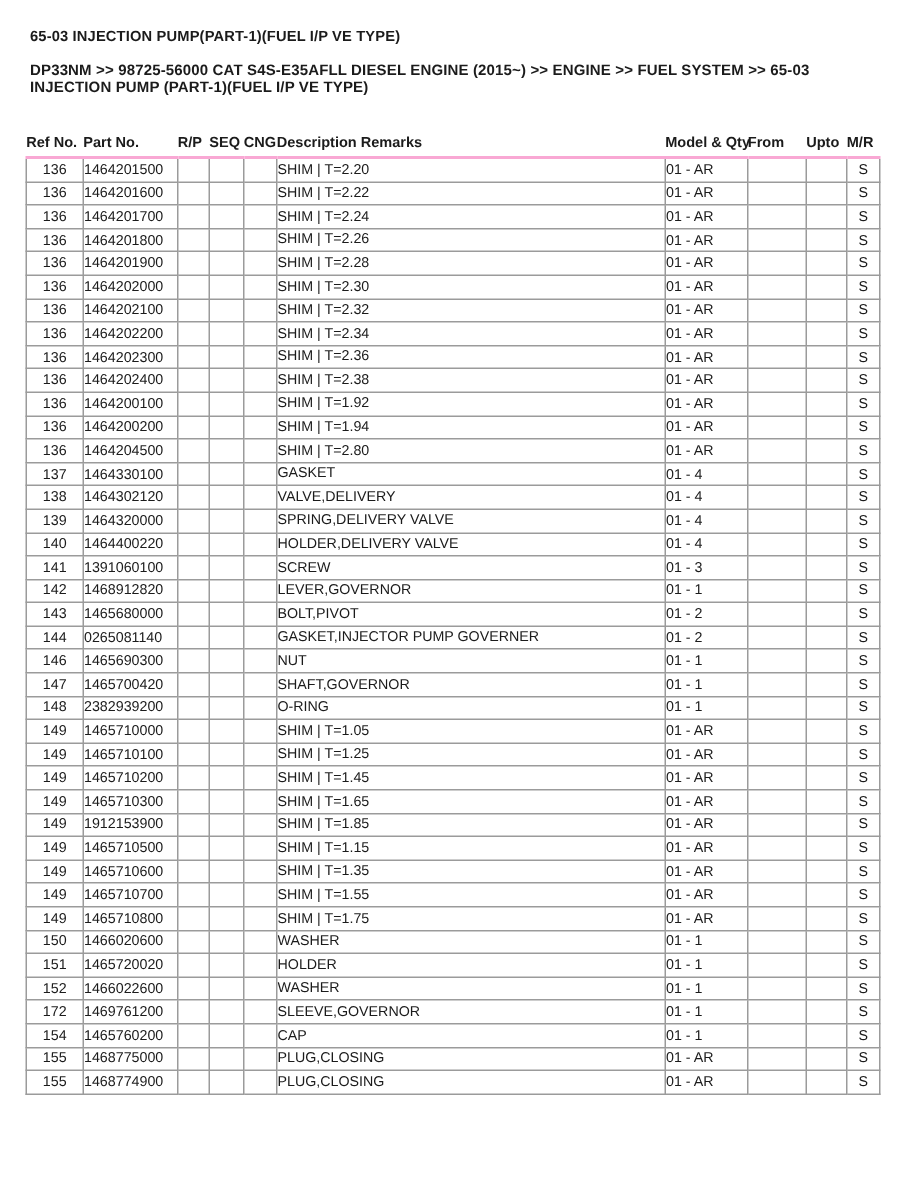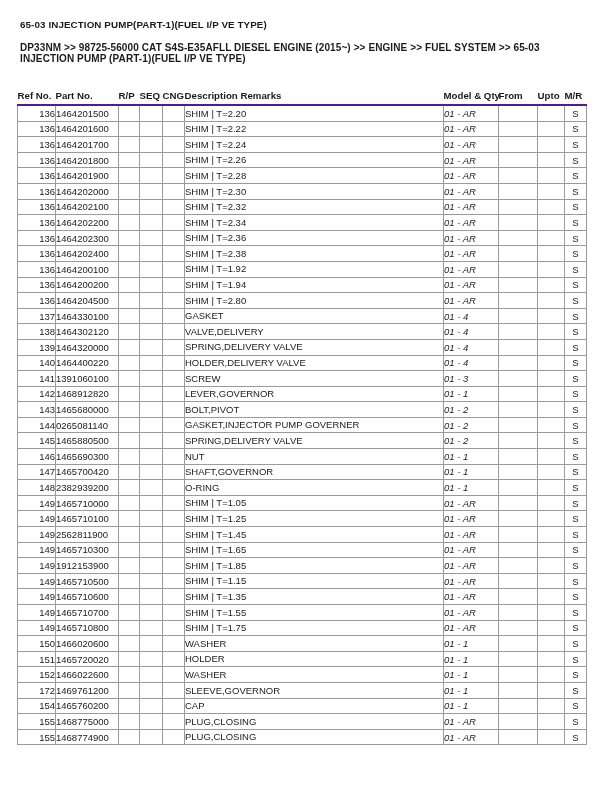--- a/index.html
+++ b/index.html
@@ -40,44 +40,44 @@
     table-layout: fixed;
     font-size: 9.5px;
   }
   table.parts thead th {
     font-size: 9.7px;
     font-weight: bold;
     vertical-align: bottom;
     padding: 0 0 3px 0;
     height: 17px;
     border: none;
-    border-bottom: 2px solid #4c1d95;
+    border-bottom: 2px solid #f9a8d4;
     white-space: nowrap;
     text-align: left;
   }
   table.parts tbody td {
     border: 1px solid #9b9b9b;
     height: 14.6px;
     padding: 0;
     vertical-align: middle;
     white-space: nowrap;
     overflow: hidden;
   }
   
   th.th-ref  { padding-left: 5px; }
   th.th-part { padding-left: 8px; }
   th.th-rp, th.th-seq, th.th-cng { text-align: center; }
   th.th-desc { padding-left: 8px; }
   th.th-qty  { padding-left: 6px; }
   th.th-from, th.th-upto, th.th-mr { text-align: center; }
   
-  td.c-ref  { text-align: right; }
+  td.c-ref  { text-align: center; }
   td.c-part { padding-left: 8px; }
   td.c-desc { padding-left: 13px; white-space: pre-line; line-height: 11.5px; }
-  td.c-qty  { padding-left: 7px; font-style: italic; }
+  td.c-qty  { padding-left: 7px; }
   td.c-mr   { text-align: center; }
 </style>
 </head>
 <body>
 
 <div class="page">
   <div class="doc-title">65-03 INJECTION PUMP(PART-1)(FUEL I/P VE TYPE)</div>
   <div class="breadcrumb">DP33NM &gt;&gt; 98725-56000 CAT S4S-E35AFLL DIESEL ENGINE (2015~) &gt;&gt; ENGINE &gt;&gt; FUEL SYSTEM &gt;&gt; 65-03 INJECTION PUMP (PART-1)(FUEL I/P VE TYPE)</div>
 
   <table class="parts">
@@ -355,32 +355,20 @@
           <td class="c-seq"></td>
           <td class="c-cng"></td>
           <td class="c-desc">GASKET,INJECTOR PUMP
 GOVERNER</td>
           <td class="c-qty">01 - 2</td>
           <td class="c-from"></td>
           <td class="c-upto"></td>
           <td class="c-mr">S</td>
         </tr>
         <tr>
-          <td class="c-ref">145</td>
-          <td class="c-part">1465880500</td>
-          <td class="c-rp"></td>
-          <td class="c-seq"></td>
-          <td class="c-cng"></td>
-          <td class="c-desc">SPRING,DELIVERY VALVE</td>
-          <td class="c-qty">01 - 2</td>
-          <td class="c-from"></td>
-          <td class="c-upto"></td>
-          <td class="c-mr">S</td>
-        </tr>
-        <tr>
           <td class="c-ref">146</td>
           <td class="c-part">1465690300</td>
           <td class="c-rp"></td>
           <td class="c-seq"></td>
           <td class="c-cng"></td>
           <td class="c-desc">NUT</td>
           <td class="c-qty">01 - 1</td>
           <td class="c-from"></td>
           <td class="c-upto"></td>
           <td class="c-mr">S</td>
@@ -428,21 +416,21 @@
           <td class="c-seq"></td>
           <td class="c-cng"></td>
           <td class="c-desc">SHIM | T=1.25</td>
           <td class="c-qty">01 - AR</td>
           <td class="c-from"></td>
           <td class="c-upto"></td>
           <td class="c-mr">S</td>
         </tr>
         <tr>
           <td class="c-ref">149</td>
-          <td class="c-part">2562811900</td>
+          <td class="c-part">1465710200</td>
           <td class="c-rp"></td>
           <td class="c-seq"></td>
           <td class="c-cng"></td>
           <td class="c-desc">SHIM | T=1.45</td>
           <td class="c-qty">01 - AR</td>
           <td class="c-from"></td>
           <td class="c-upto"></td>
           <td class="c-mr">S</td>
         </tr>
         <tr>

